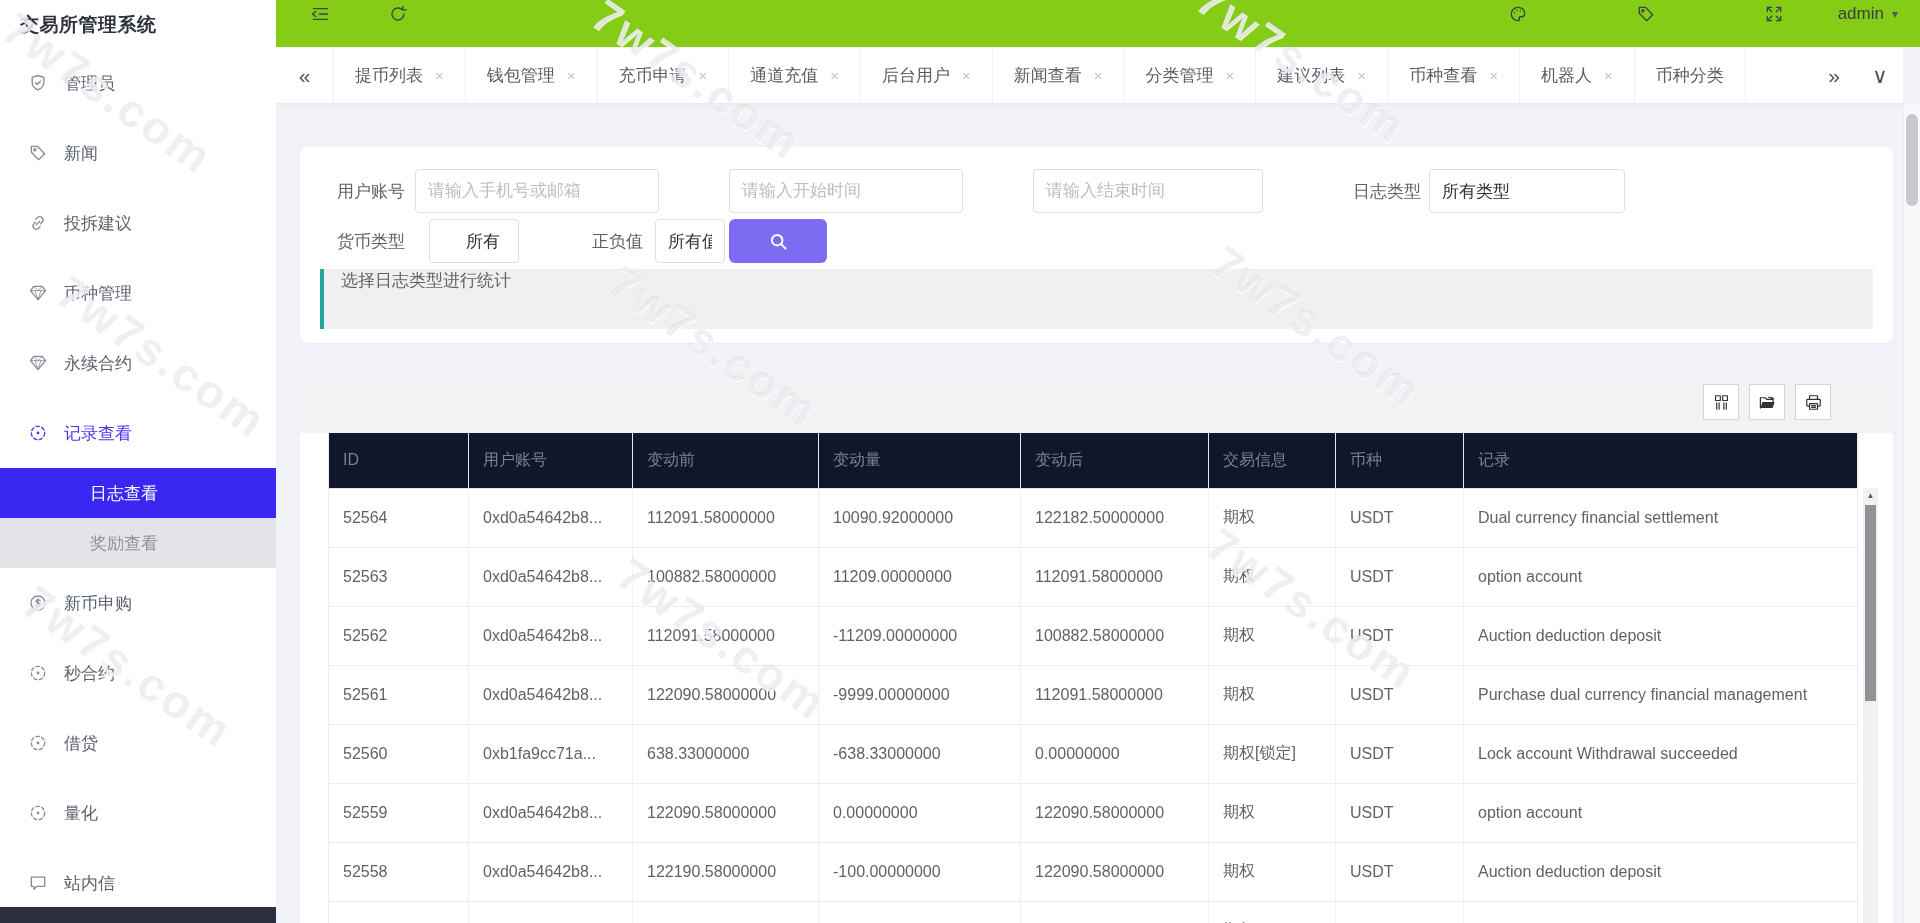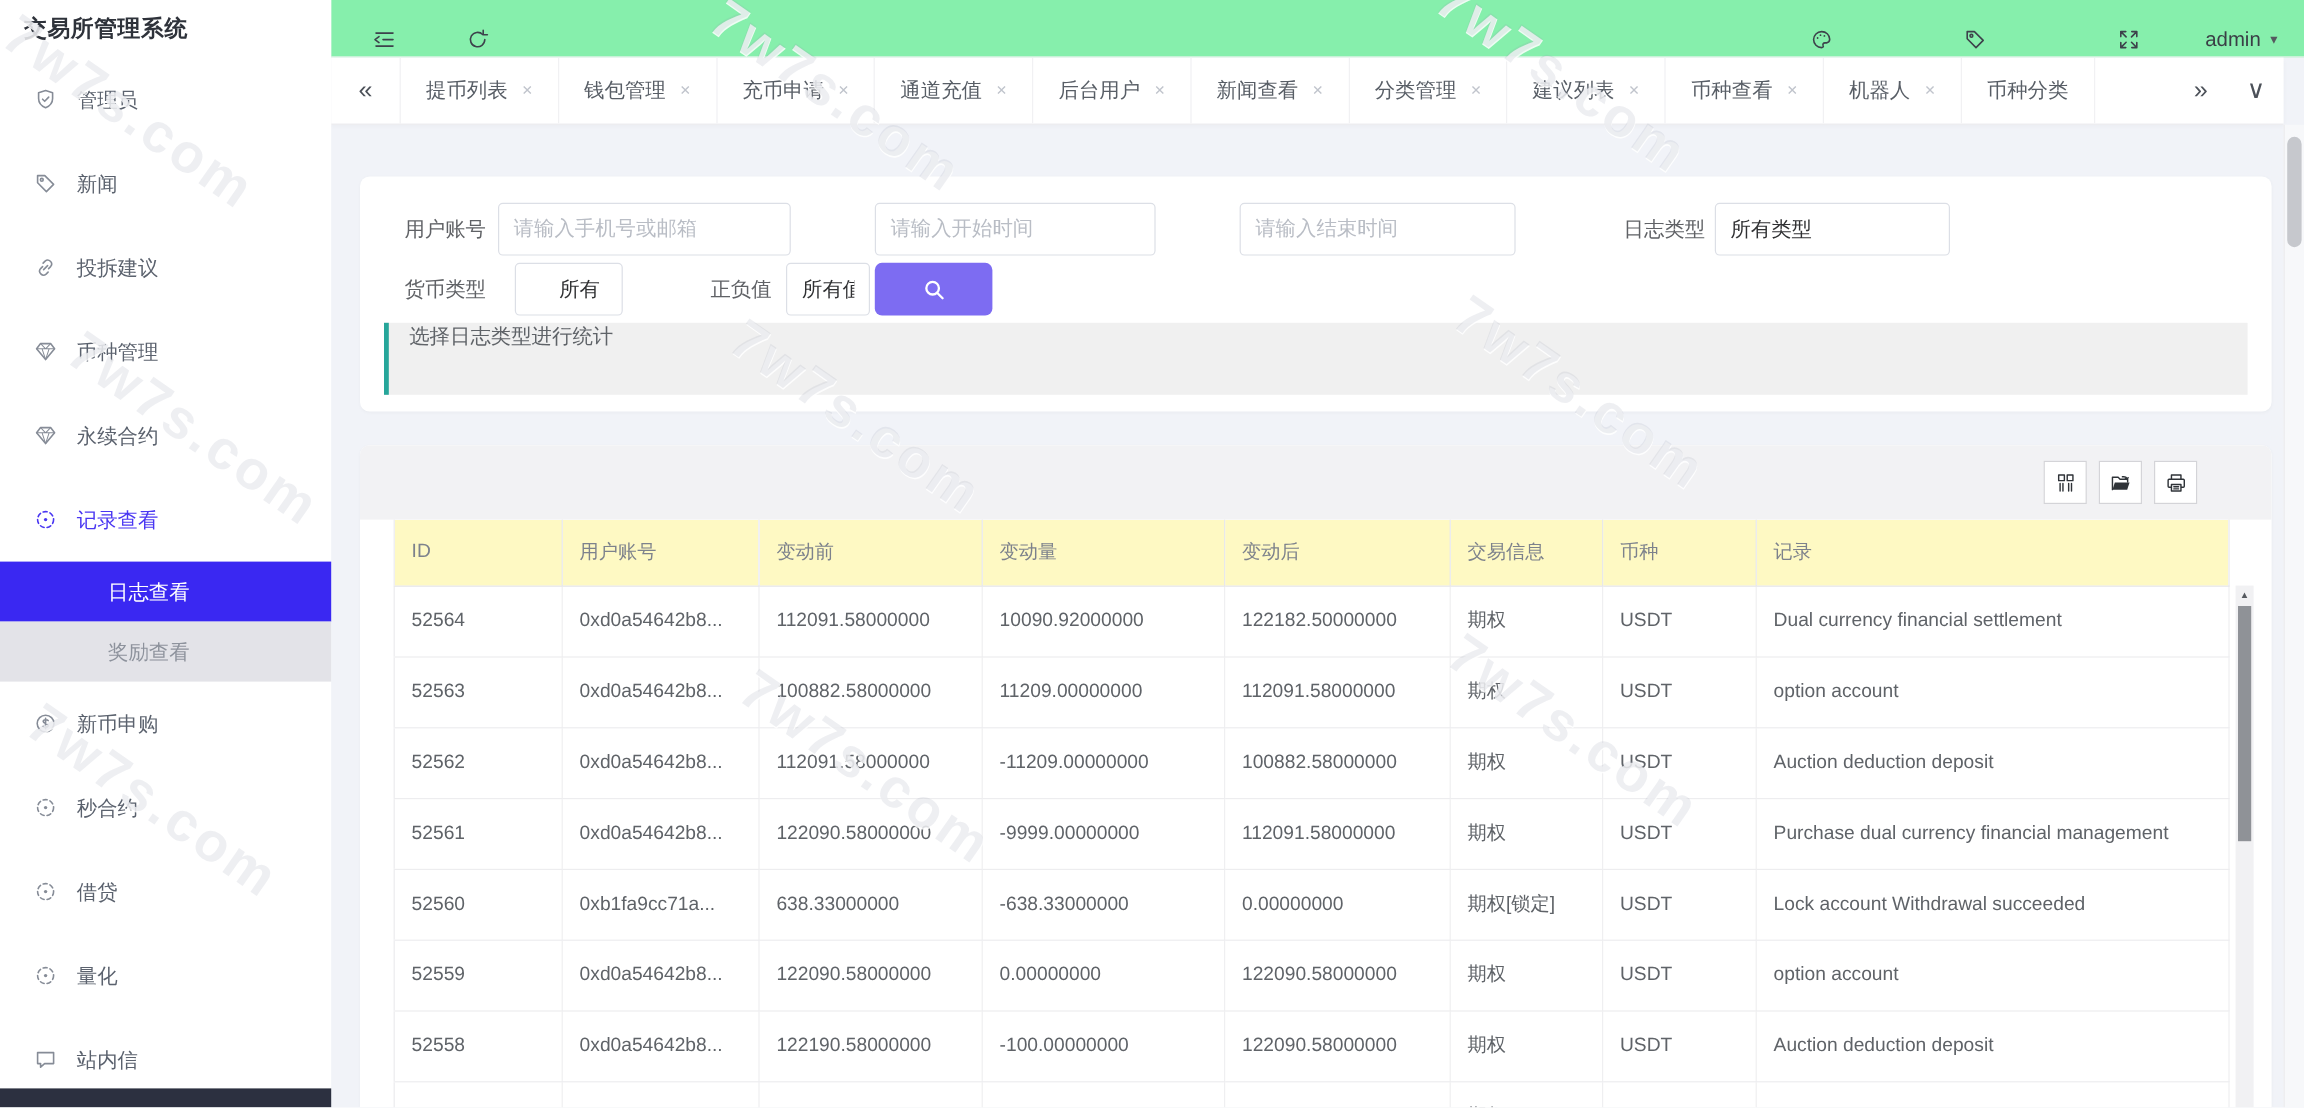--- a/index.html
+++ b/index.html
@@ -15,21 +15,21 @@
   .side-item { display:flex; align-items:center; height:70px; padding-left:28px; color:#5b626e; font-size:17px; cursor:pointer; }
   .side-item .side-icon { width:20px; height:20px; margin-right:16px; color:#868c97; flex:none; }
   .side-item.parent { color:#4936f2; }
   .side-item.parent .side-icon { color:#4936f2; }
   .side-item.sub { height:50px; padding-left:90px; }
   .side-item.sub.active { background:var(--accent,#3a28f2); color:#fff; }
   .side-item.sub.muted { background:#e3e3e8; color:#8d929c; }
   .side-bottom { position:absolute; left:0; bottom:0; width:276px; height:16px; background:#2c3040; }
 
   
-  .topbar { position:absolute; left:276px; right:0; top:0; height:48px; background:#86efac; display:flex; align-items:flex-end; padding:0 22px 0 30px; border-bottom:1px solid #f4f4f6; z-index:2; }
+  .topbar { position:absolute; left:276px; right:0; top:0; height:48px; background:#84cc16; display:flex; align-items:flex-start; padding:0 22px 0 30px; border-bottom:1px solid #f4f4f6; z-index:2; }
   .icon-btn { background:none; border:none; color:#3d424b; cursor:pointer; display:flex; align-items:center; justify-content:center; padding:4px; }
   .icon-btn + .icon-btn { margin-left:50px; }
   .top-right { margin-left:auto; display:flex; align-items:center; gap:50px; }
   .user { display:flex; align-items:center; gap:8px; font-size:17px; color:#3a3f46; cursor:pointer; }
   .user .caret { font-size:12px; color:#55595f; }
 
   
   .tabbar { position:absolute; left:276px; right:17px; top:48px; height:56px; background:#fff; display:flex; align-items:stretch; border-bottom:1px solid #e9e9ed; box-shadow:0 2px 4px rgba(0,0,0,.03); z-index:2; }
   .tab-nav { width:58px; background:none; border:none; border-right:1px solid #f1f1f3; font-size:21px; color:#4c5159; cursor:pointer; flex:none; }
   .tabs-strip { display:flex; overflow:hidden; flex:1 1 auto; }
@@ -58,21 +58,21 @@
   .search-btn { width:98px; height:44px; margin-left:4px; border:none; border-radius:6px; background:var(--button,#7d6cf2); color:#fff; cursor:pointer; display:flex; align-items:center; justify-content:center; }
   .search-btn svg { width:21px; height:21px; stroke-width:2.2; }
   .alert { margin-top:5px; height:60px; background:#f0f0f0; border-left:4px solid var(--alert_border,#26a69a); display:flex; align-items:flex-start; padding-left:17px; font-size:17px; color:#5f6368; }
 
   
   .table-card { position:relative; margin-top:28px; height:552px; background:#fff; border-radius:8px 8px 0 0; overflow:hidden; box-shadow:0 1px 3px rgba(0,0,0,.03); }
   .tbl-toolbar { height:62px; background:#f2f2f4; display:flex; align-items:center; justify-content:flex-end; gap:10px; padding-right:62px; }
   .tool-btn { width:36px; height:36px; background:#fff; border:1px solid #d4d4d8; display:flex; align-items:center; justify-content:center; color:#2f3338; cursor:pointer; }
   .tool-btn svg { width:19px; height:19px; stroke-width:1.5; }
   .log-table { width:calc(100% - 63px); margin-left:28px; border-collapse:collapse; table-layout:fixed; border-left:1px solid #ececee; }
-  .log-table th { height:55px; background:#fef9c3; font-weight:400; font-size:16px; color:#7d828c; text-align:left; padding-left:14px; border-right:1px solid #e8e8ea; border-bottom:1px solid #e6e6e9; overflow:hidden; white-space:nowrap; }
+  .log-table th { height:55px; background:#0f172a; font-weight:400; font-size:16px; color:#7d828c; text-align:left; padding-left:14px; border-right:1px solid #e8e8ea; border-bottom:1px solid #e6e6e9; overflow:hidden; white-space:nowrap; }
   .log-table td { height:59px; font-size:16px; color:#5f6368; padding-left:14px; border-right:1px solid #efeff1; border-bottom:1px solid #ededef; overflow:hidden; white-space:nowrap; text-overflow:ellipsis; background:#fff; }
 
   
   .inner-scrollbar { position:absolute; top:117px; right:15px; bottom:0; width:15px; background:#f1f1f3; }
   .sb-arrow { height:15px; display:flex; align-items:center; justify-content:center; font-size:8px; color:#55595f; cursor:pointer; }
   .inner-thumb { position:absolute; left:2px; right:2px; top:17px; height:196px; background:#8f9297; cursor:pointer; }
 
   
   .page-scrollbar { position:absolute; right:0; top:104px; bottom:0; width:17px; background:#f7f8fa; border-left:1px solid #ececee; z-index:4; }
   .page-thumb { position:absolute; left:2px; right:2px; top:10px; height:92px; background:#c6c8cd; border-radius:7px; cursor:pointer; }

